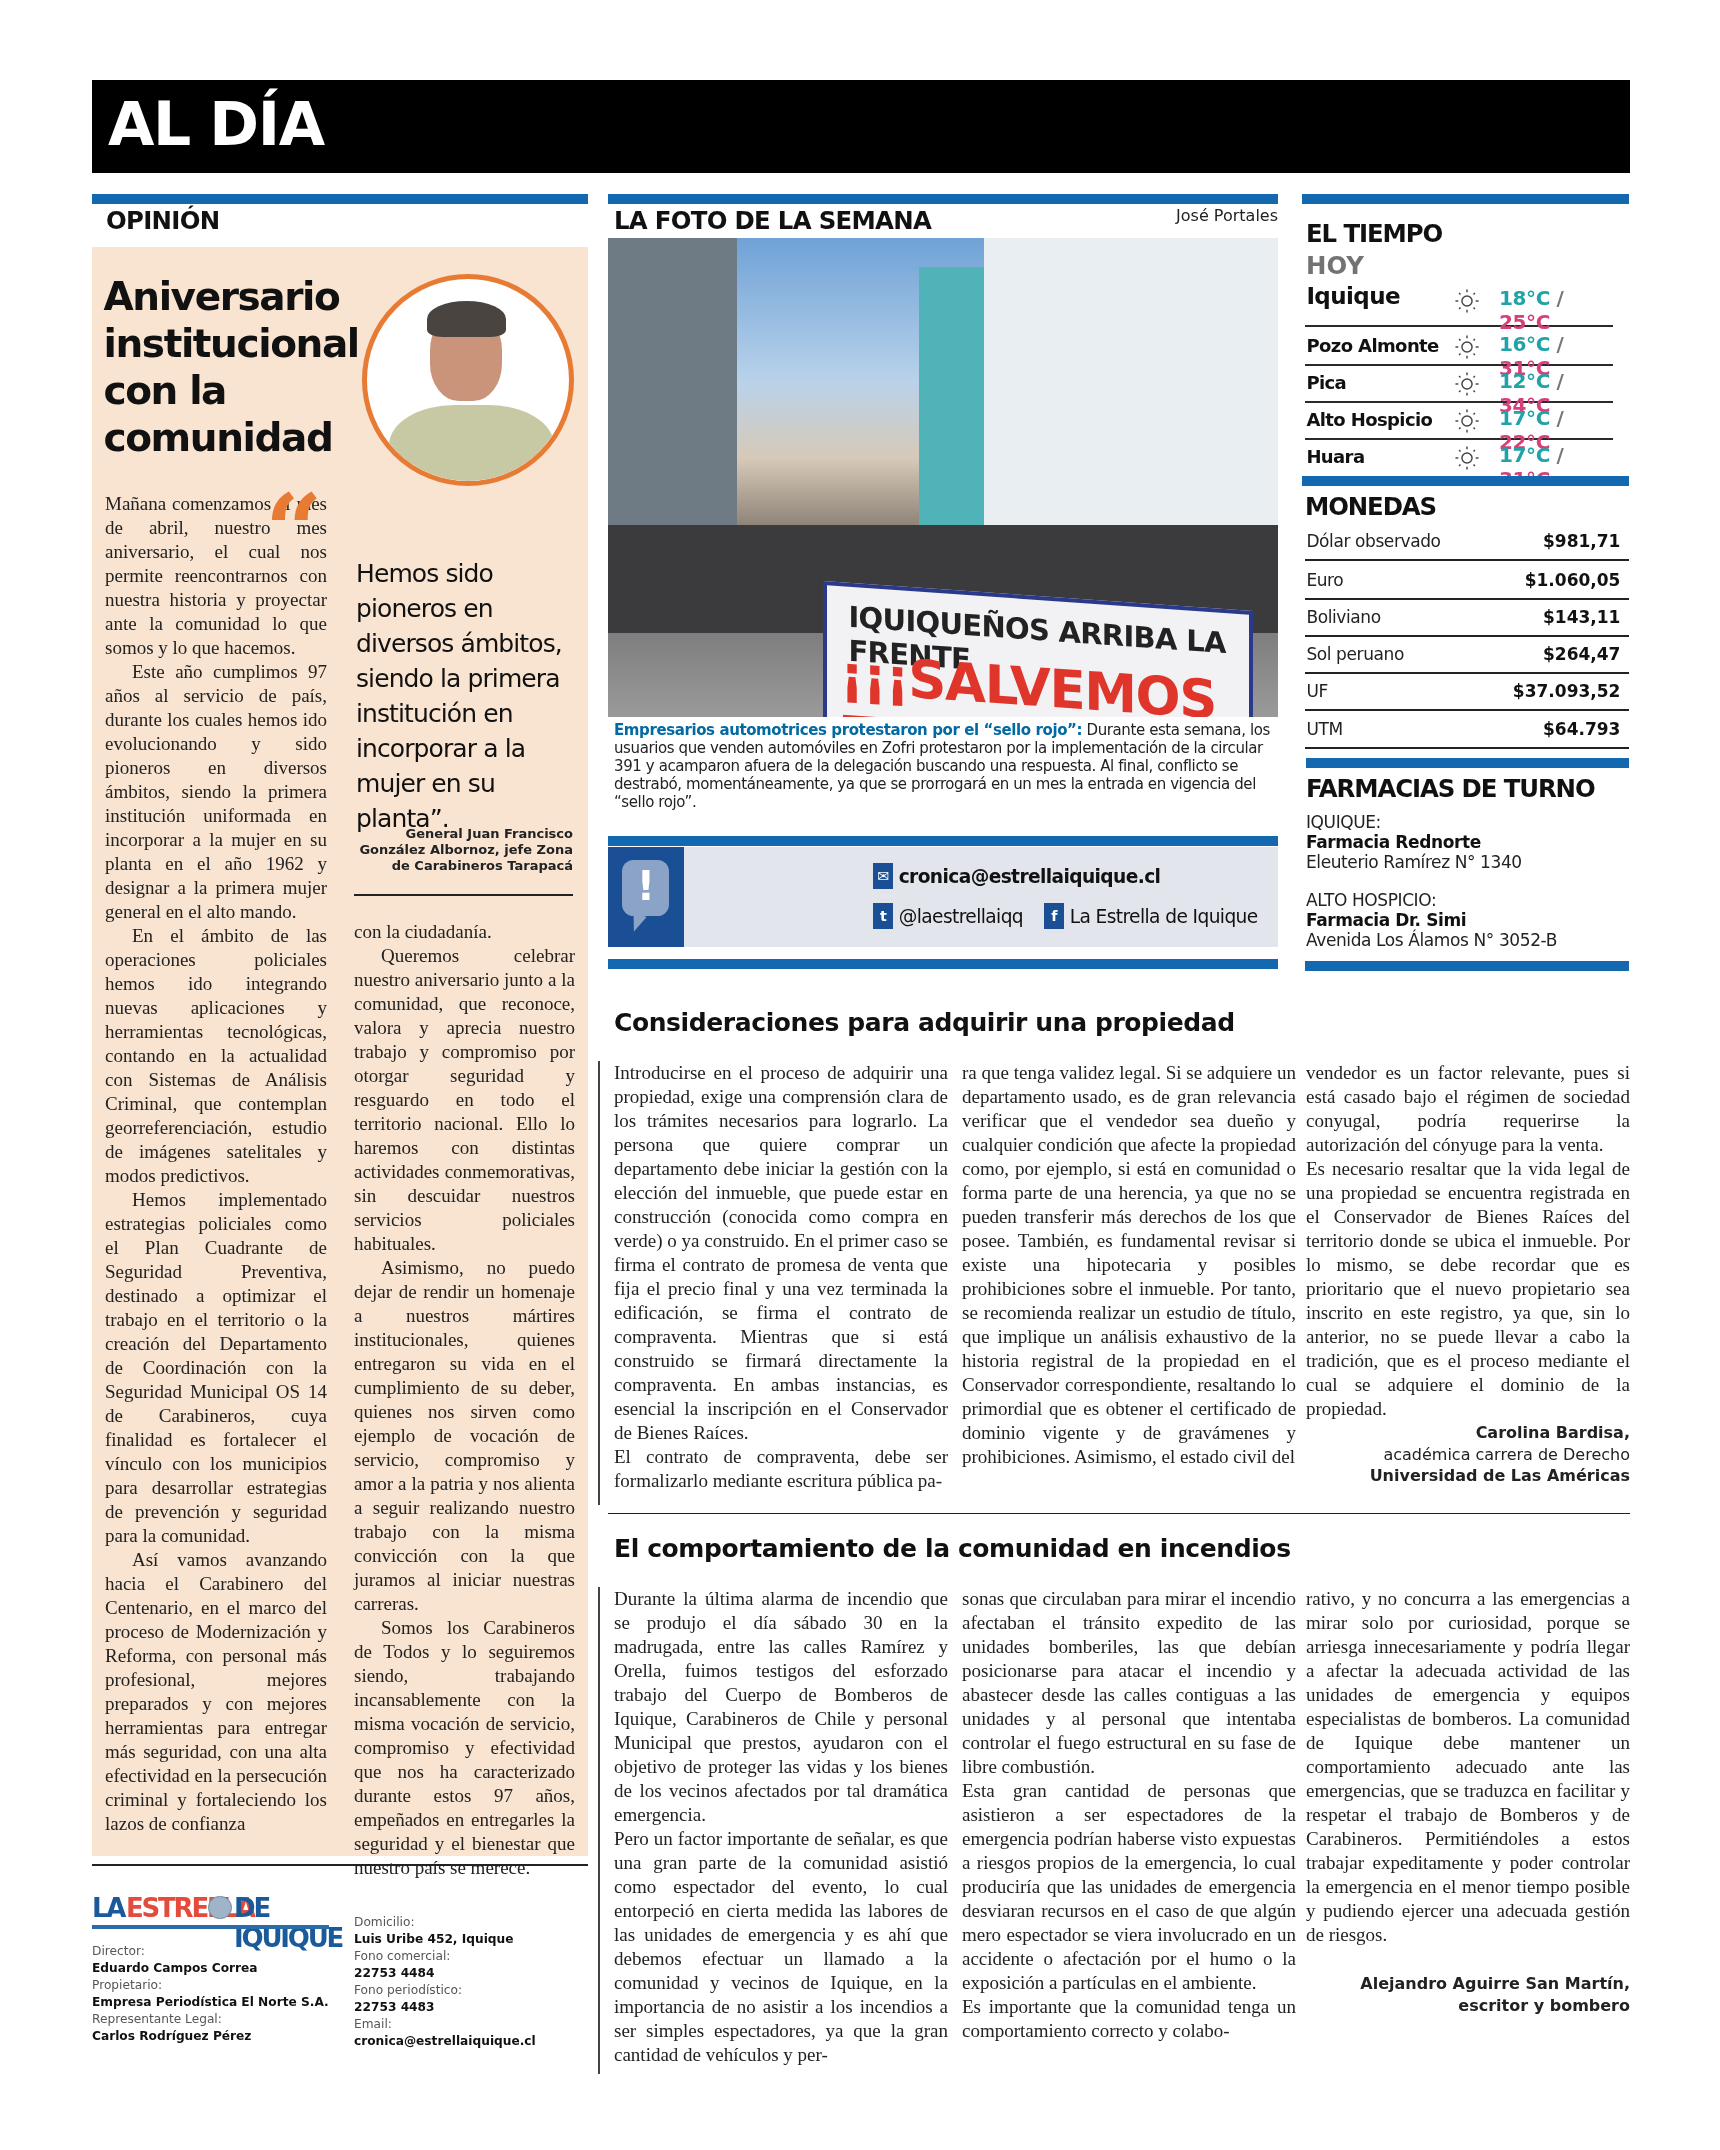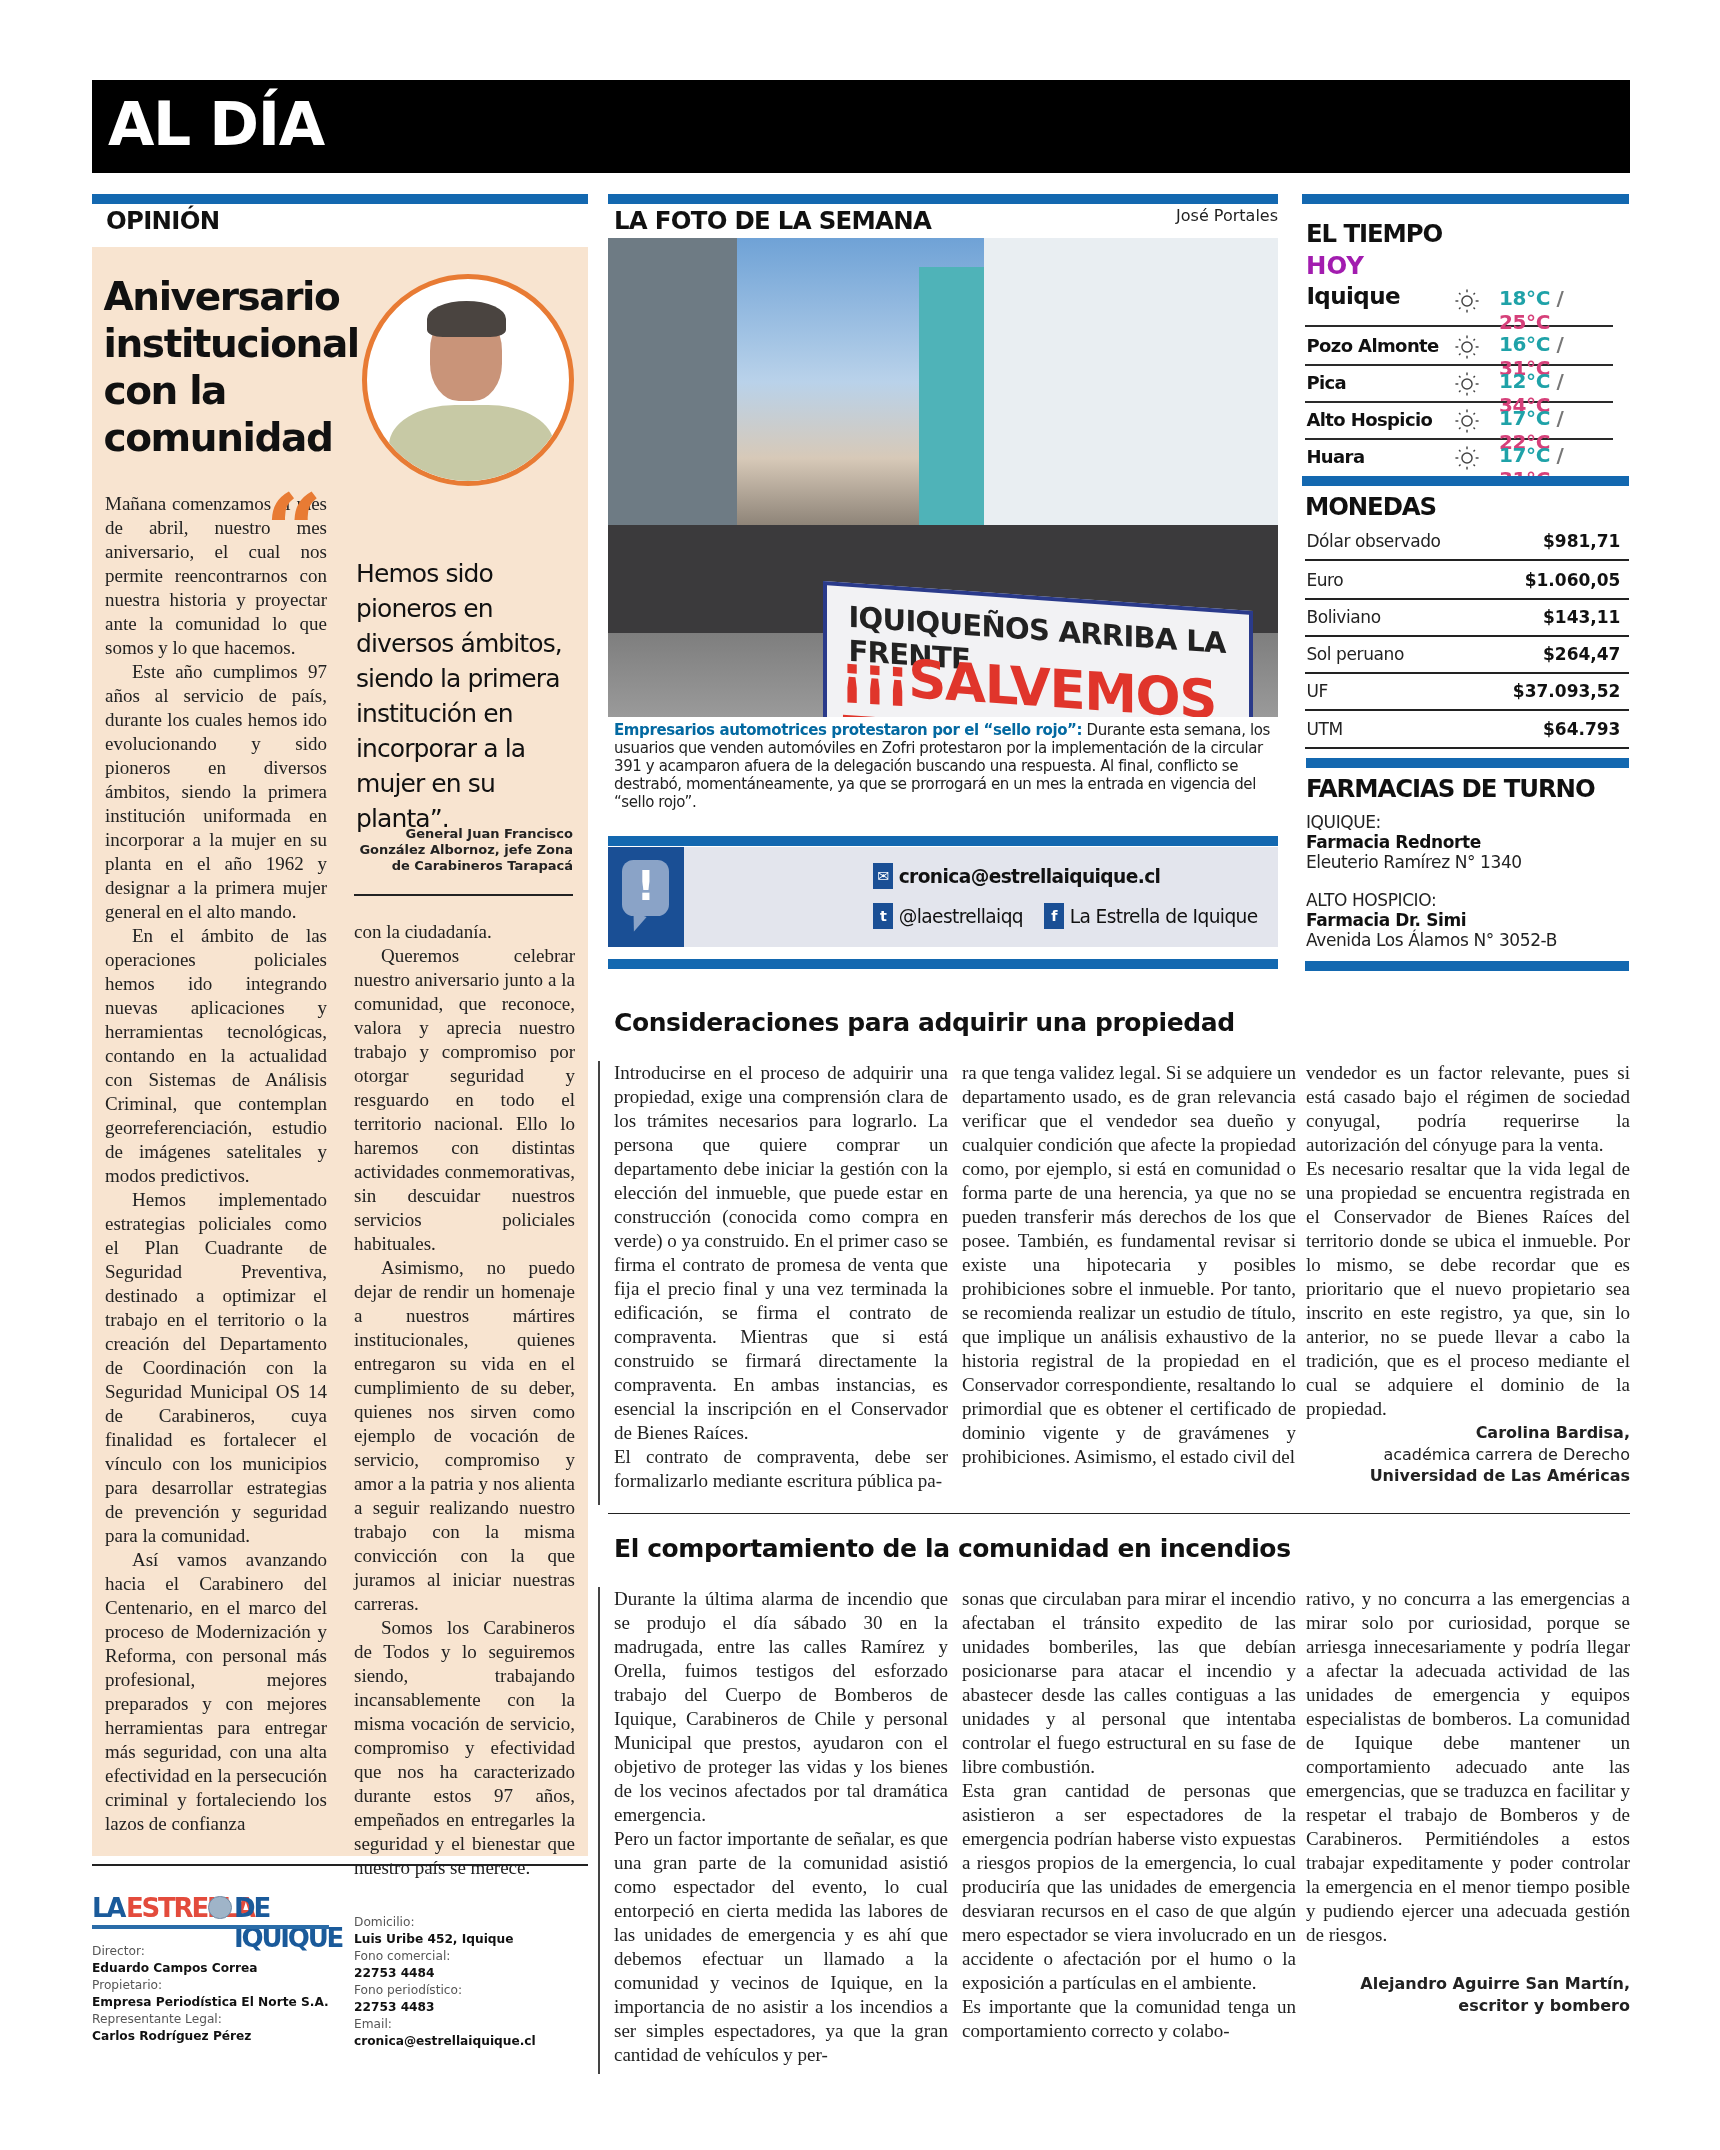--- a/index.html
+++ b/index.html
@@ -58,21 +58,21 @@
   .contact-row { position: absolute; display: flex; align-items: center; font-family: "DejaVu Sans", sans-serif; font-size: 18.6px; letter-spacing: -0.6px; color: #111; }
   .sq-icon { display: inline-block; width: 20px; height: 26px; background: #1a4f95; color: #fff; text-align: center; line-height: 26px; font-size: 14.3px; margin-right: 5.7px; font-weight: bold; }
 
   .art-title { position: absolute; font-family: "DejaVu Sans", sans-serif; font-weight: bold; font-size: 25px; letter-spacing: -0.4px; color: #111; }
   .art-col { position: absolute; width: 334px; font-family: "Liberation Serif", serif; font-size: 19px; line-height: 24px; color: #222; text-align: justify; hyphens: auto; }
   .art-col p { margin: 0; }
   .byline { position: absolute; text-align: right; font-family: "DejaVu Sans", sans-serif; font-size: 16px; line-height: 21.5px; color: #222; }
 
   
   .side-title { position: absolute; font-family: "DejaVu Sans", sans-serif; font-weight: bold; font-size: 24.4px; letter-spacing: -1.1px; color: #111; }
-  .hoy { position: absolute; left: 1306px; top: 251px; font-family: "DejaVu Sans", sans-serif; font-weight: bold; font-size: 24.4px; color: #a21caf; }
+  .hoy { position: absolute; left: 1306px; top: 251px; font-family: "DejaVu Sans", sans-serif; font-weight: bold; font-size: 24.4px; color: #737373; }
   .wx-row { position: absolute; left: 1305px; width: 308px; height: 36px; border-bottom: 2.2px solid #2a2a2a; }
   .wx-row:last-child { border-bottom: none; }
   .wx-city { position: absolute; left: 1.4px; top: 7.2px; font-family: "DejaVu Sans", sans-serif; font-weight: bold; font-size: 18px; letter-spacing: -0.6px; color: #111; }
   .wx-city.big { font-size: 23px; top: 1.4px; }
   .wx-icon { position: absolute; left: 149px; top: 5.7px; width: 26px; height: 26px; }
   .wx-temp { position: absolute; left: 194px; top: 4.3px; font-family: "DejaVu Sans", sans-serif; font-weight: bold; font-size: 20px; letter-spacing: -0.4px; }
   .t-min { color: #1fa2a8; }
   .t-max { color: #d6407a; }
   .t-sep { color: #777; }
   .cur-row { position: absolute; left: 1305px; width: 324px; height: 37px; border-bottom: 2.2px solid #222; font-family: "DejaVu Sans", sans-serif; font-size: 17px; color: #222; }

